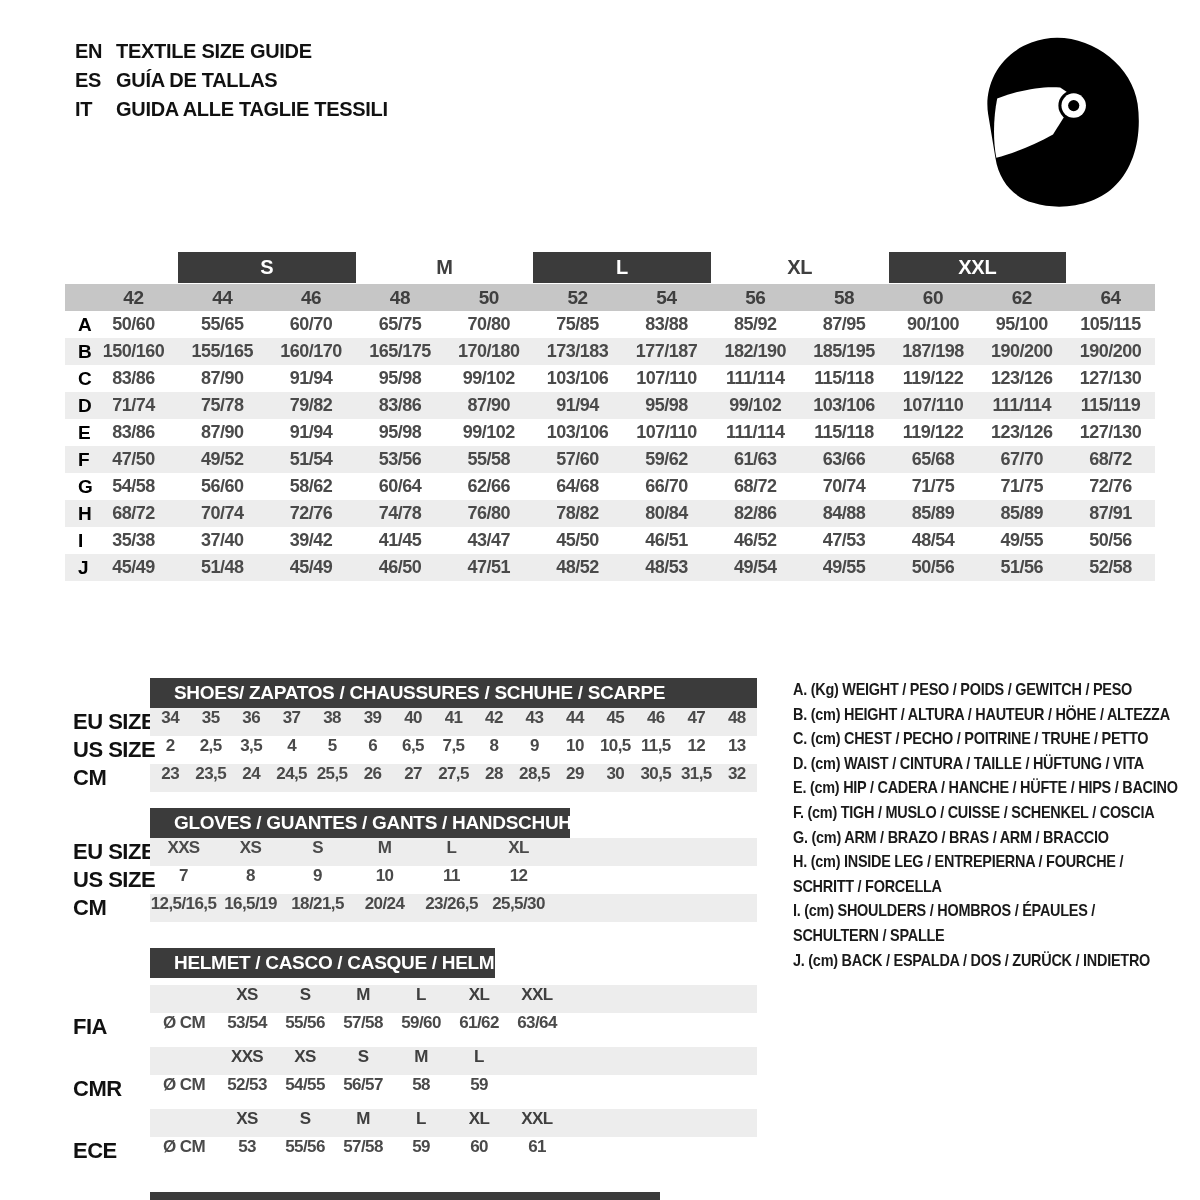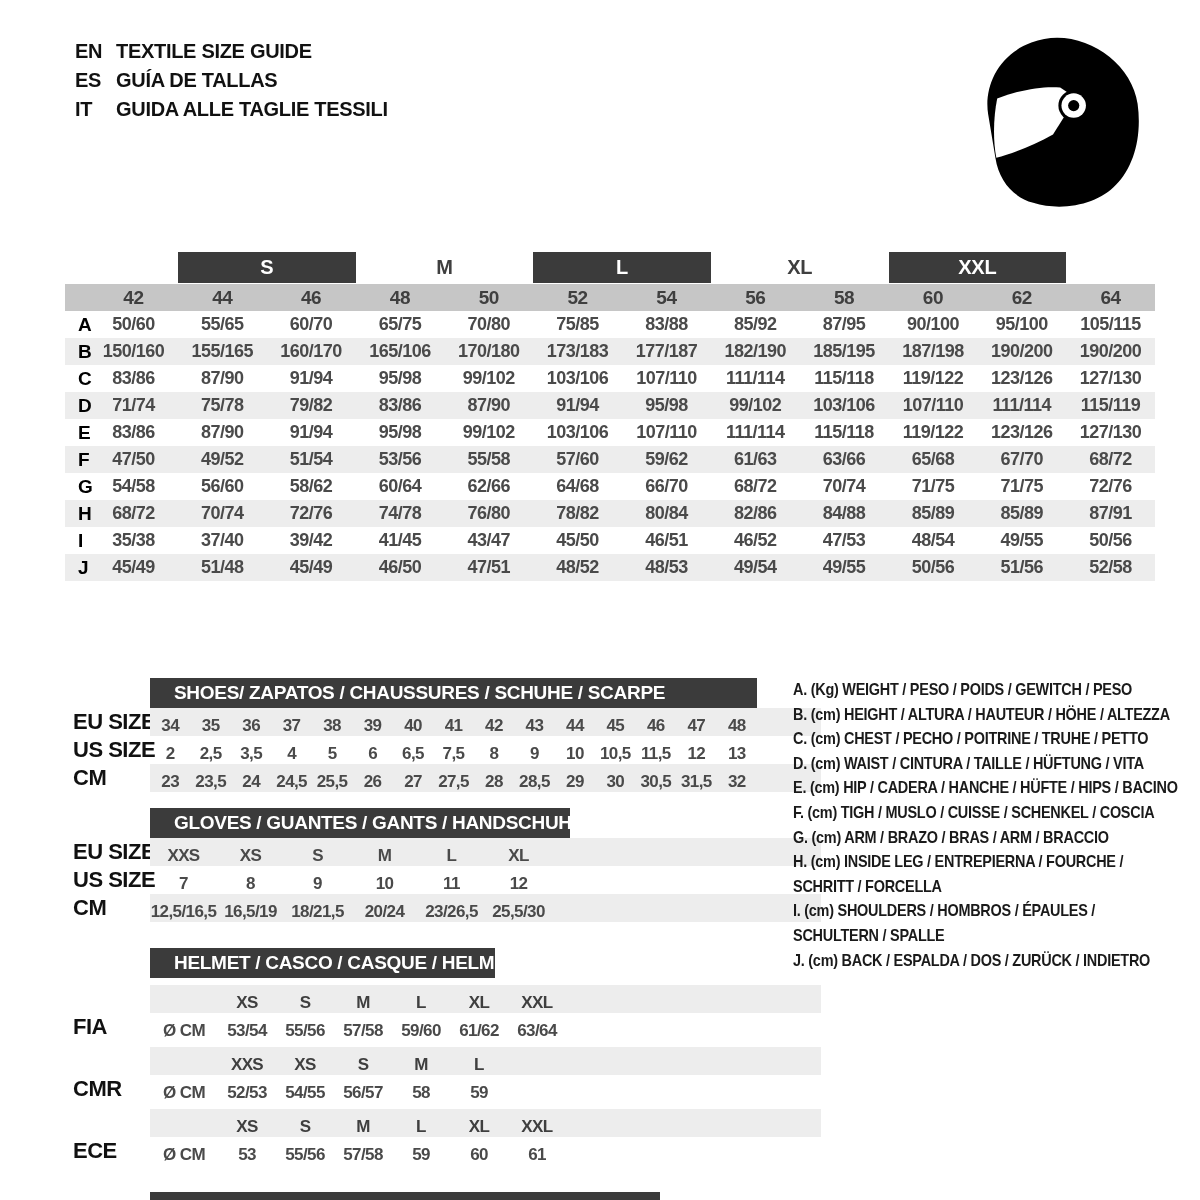--- a/index.html
+++ b/index.html
@@ -35,21 +35,21 @@
 
   
   .section{position:absolute;left:73px}
   .sec-title{margin-left:77px;height:30px;background:var(--dark);color:#fff;display:flex;align-items:center;
     font-size:19px;padding-left:24px;letter-spacing:-0.3px;box-sizing:border-box;white-space:nowrap;overflow:hidden}
   #shoes .sec-title{width:607px}
   #gloves .sec-title{width:420px}
   #helmet .sec-title{width:345px}
   .sec-row{display:flex;height:28px;align-items:center}
   .sec-label{width:77px;flex:none;font-size:22px;letter-spacing:-0.5px;white-space:nowrap}
-  .band{width:671px;height:28px;display:flex;align-items:flex-end}
+  .band{width:607px;height:28px;display:flex;align-items:flex-start}
   .band.shaded{background:var(--shade)}
   .grid15{display:grid;grid-template-columns:repeat(15,1fr);width:607px}
   .grid6{display:grid;grid-template-columns:repeat(6,67px);width:402px}
   .hgrid{display:grid;grid-template-columns:68px repeat(6,58px);width:416px}
   .scell{text-align:center;font-size:17px;letter-spacing:-0.6px;color:#4a4a4a;white-space:nowrap}
   .hhead .scell{color:#3f3f3f}
   .hblock{margin-top:6px}
   #helmet .sec-title{margin-bottom:7px}
 
   
@@ -124,21 +124,21 @@
       <div class="cell">87/95</div>
       <div class="cell">90/100</div>
       <div class="cell">95/100</div>
       <div class="cell">105/115</div>
     </div>
     <div class="mrow data-row alt">
       <div class="cell row-label">B</div>
       <div class="cell">150/160</div>
       <div class="cell">155/165</div>
       <div class="cell">160/170</div>
-      <div class="cell">165/106</div>
+      <div class="cell">165/175</div>
       <div class="cell">170/180</div>
       <div class="cell">173/183</div>
       <div class="cell">177/187</div>
       <div class="cell">182/190</div>
       <div class="cell">185/195</div>
       <div class="cell">187/198</div>
       <div class="cell">190/200</div>
       <div class="cell">190/200</div>
     </div>
     <div class="mrow data-row">

